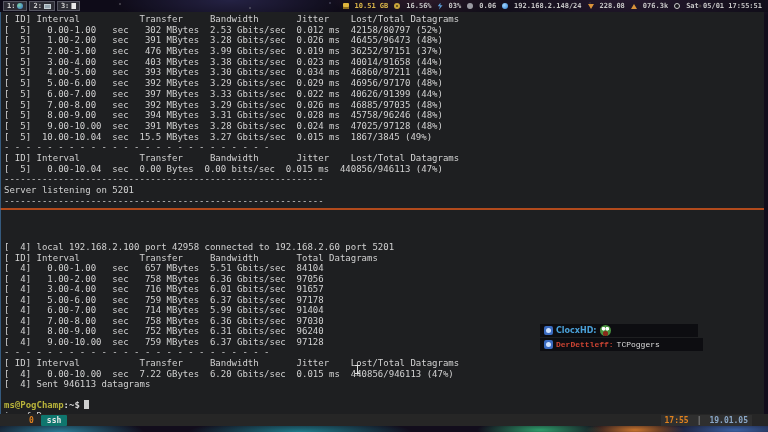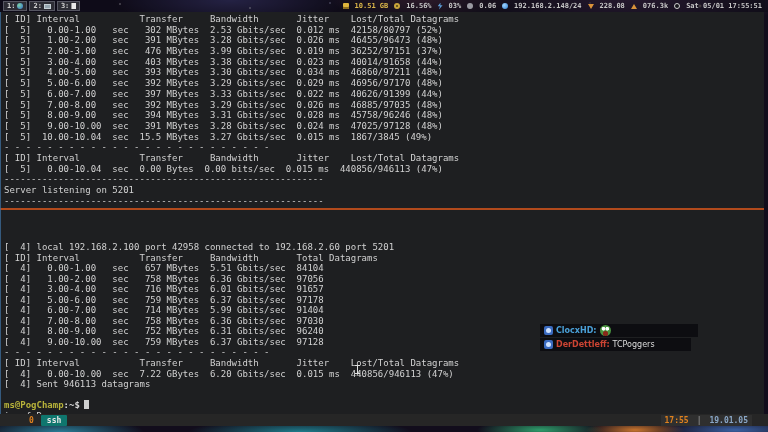--- a/index.html
+++ b/index.html
@@ -60,21 +60,21 @@
   .c-suffix { color:#d8d8d8; font-weight:bold; }
   .cursor { display:inline-block; width:5px; height:9px; background:#cfcfcf; margin-left:4px; vertical-align:-1px; }
   .ibeam { position:absolute; left:357px; top:353px; width:1px; height:9px; background:#e0e0e0; }
   .ibeam::before, .ibeam::after { content:""; position:absolute; left:-2px; width:5px; height:1px; background:#e0e0e0; }
   .ibeam::before { top:0; } .ibeam::after { bottom:0; }
 
   
   .notifications { position:absolute; left:540px; top:324px; font-family:"DejaVu Sans", sans-serif; font-size:8px; }
   .notif { display:flex; align-items:center; gap:3px; height:13px; padding:0 4px; margin-bottom:1px;
     background:rgba(12,12,16,0.93); width:158px; }
-  .notif2 { width:151px; }
+  .notif2 { width:163px;font-family:Liberation Mono, monospace; }
   .notif-icon { width:9px; height:9px; border-radius:2px; background:#3a6abf; position:relative; flex:0 0 auto; }
   .notif-icon::after { content:""; position:absolute; left:2px; top:2px; width:5px; height:5px; border-radius:50%; background:#cfe2ff; }
   .u-blue { color:#4aa0d8; font-weight:bold; }
   .u-red  { color:#cc4433; font-weight:bold; }
   .n-msg  { color:#dddddd; }
   .emote { width:11px; height:11px; border-radius:50%; flex:0 0 auto;
     background:
       radial-gradient(circle at 32% 34%, #ffffff 0 1.5px, transparent 2.2px),
       radial-gradient(circle at 66% 34%, #ffffff 0 1.5px, transparent 2.2px),
       radial-gradient(circle at 50% 78%, #8a2a1a 0 2.2px, transparent 3px),

